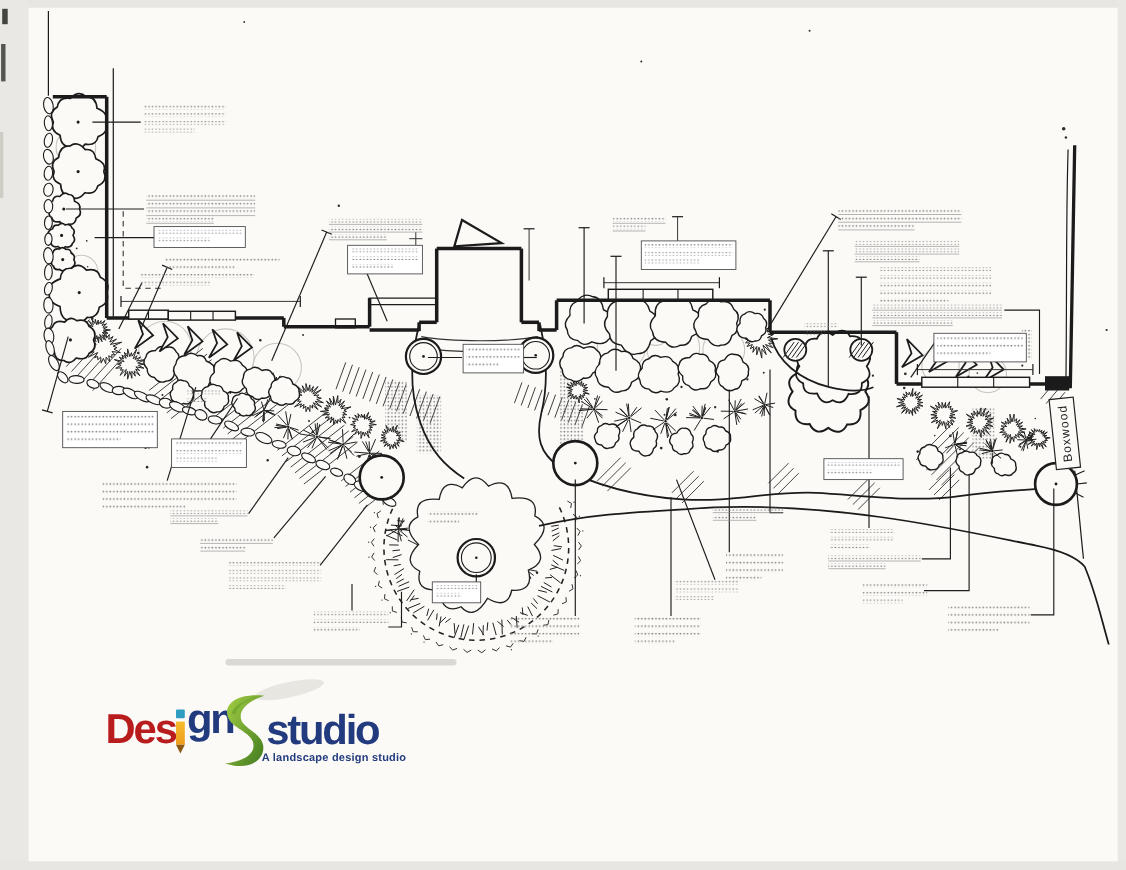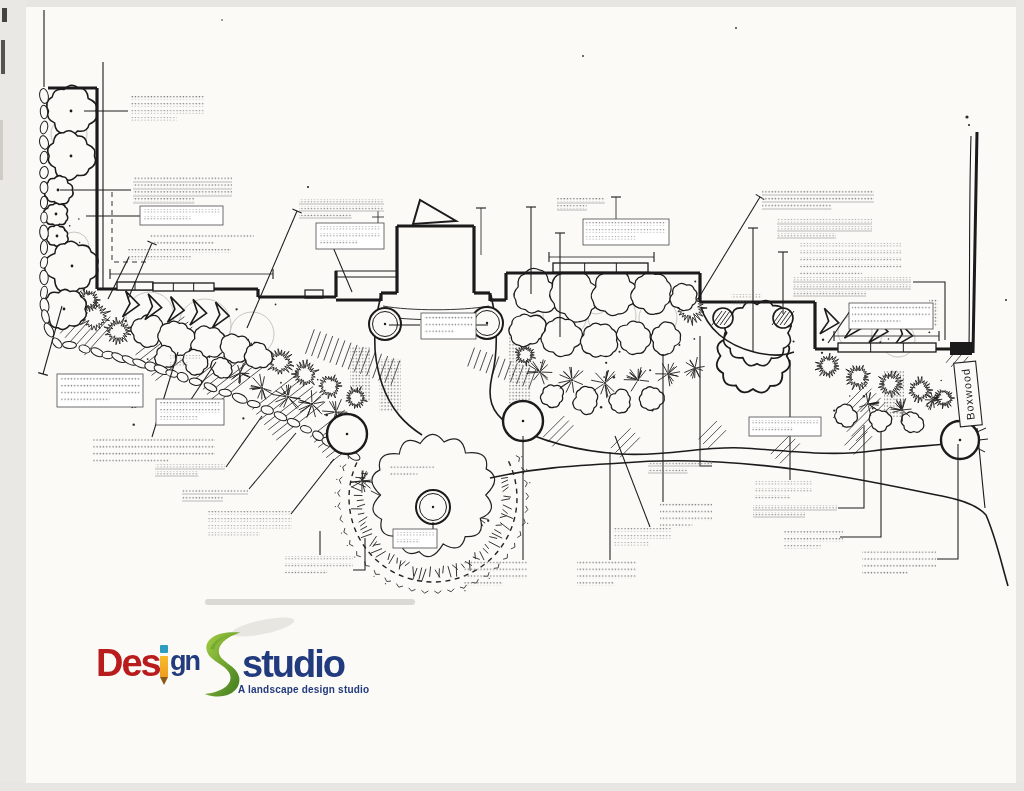--- a/index.html
+++ b/index.html
@@ -1,20 +1,20 @@
 <!DOCTYPE html>
 <html><head>
 <meta charset="utf-8">
 <style>
   html,body{margin:0;padding:0;background:#e6e4e0;font-family:"Liberation Sans",sans-serif;}
   #stage{position:relative;width:1024px;height:791px;background:#fbfaf7;overflow:hidden;}
   #plan{position:absolute;left:0;top:0;}
   .logo{position:absolute;left:96px;top:630px;width:310px;height:84px;}
   .logo .des{position:absolute;left:0;top:12px;font-weight:700;font-size:38px;letter-spacing:-2px;color:#b91c1c;}
-  .logo .gn{position:absolute;left:74px;top:16px;font-weight:700;font-size:27px;letter-spacing:-2px;color:#223a7e;}
+  .logo .gn{position:absolute;left:74px;top:3px;font-weight:700;font-size:38px;letter-spacing:-2px;color:#223a7e;}
   .logo .capes{position:absolute;left:146px;top:13px;font-weight:700;font-size:38px;letter-spacing:-2px;color:#223a7e;}
   .logo .tagline{position:absolute;left:142px;top:6px;font-weight:700;font-size:10px;letter-spacing:.2px;color:#223a7e;white-space:nowrap;margin-top:48px;}
   .pencil{position:absolute;left:64px;top:15px;width:9px;height:42px;}
   .pencil .dot{position:absolute;left:0;top:0;width:8px;height:8px;background:#2f9dc0;border-radius:1px;}
   .pencil .stem{position:absolute;left:0;top:11px;width:8px;height:21px;background:linear-gradient(#f7bc2d,#ee9d1f);}
   .pencil .tip{position:absolute;left:0;top:32px;width:0;height:0;border-left:4px solid transparent;border-right:4px solid transparent;border-top:8px solid #8a5a14;}
   .leafS{position:absolute;left:101px;top:-3px;}
   .streak{position:absolute;left:205px;top:599px;width:210px;height:6px;background:#b9b7b2;opacity:.5;border-radius:3px;}
 </style>
 </head>

